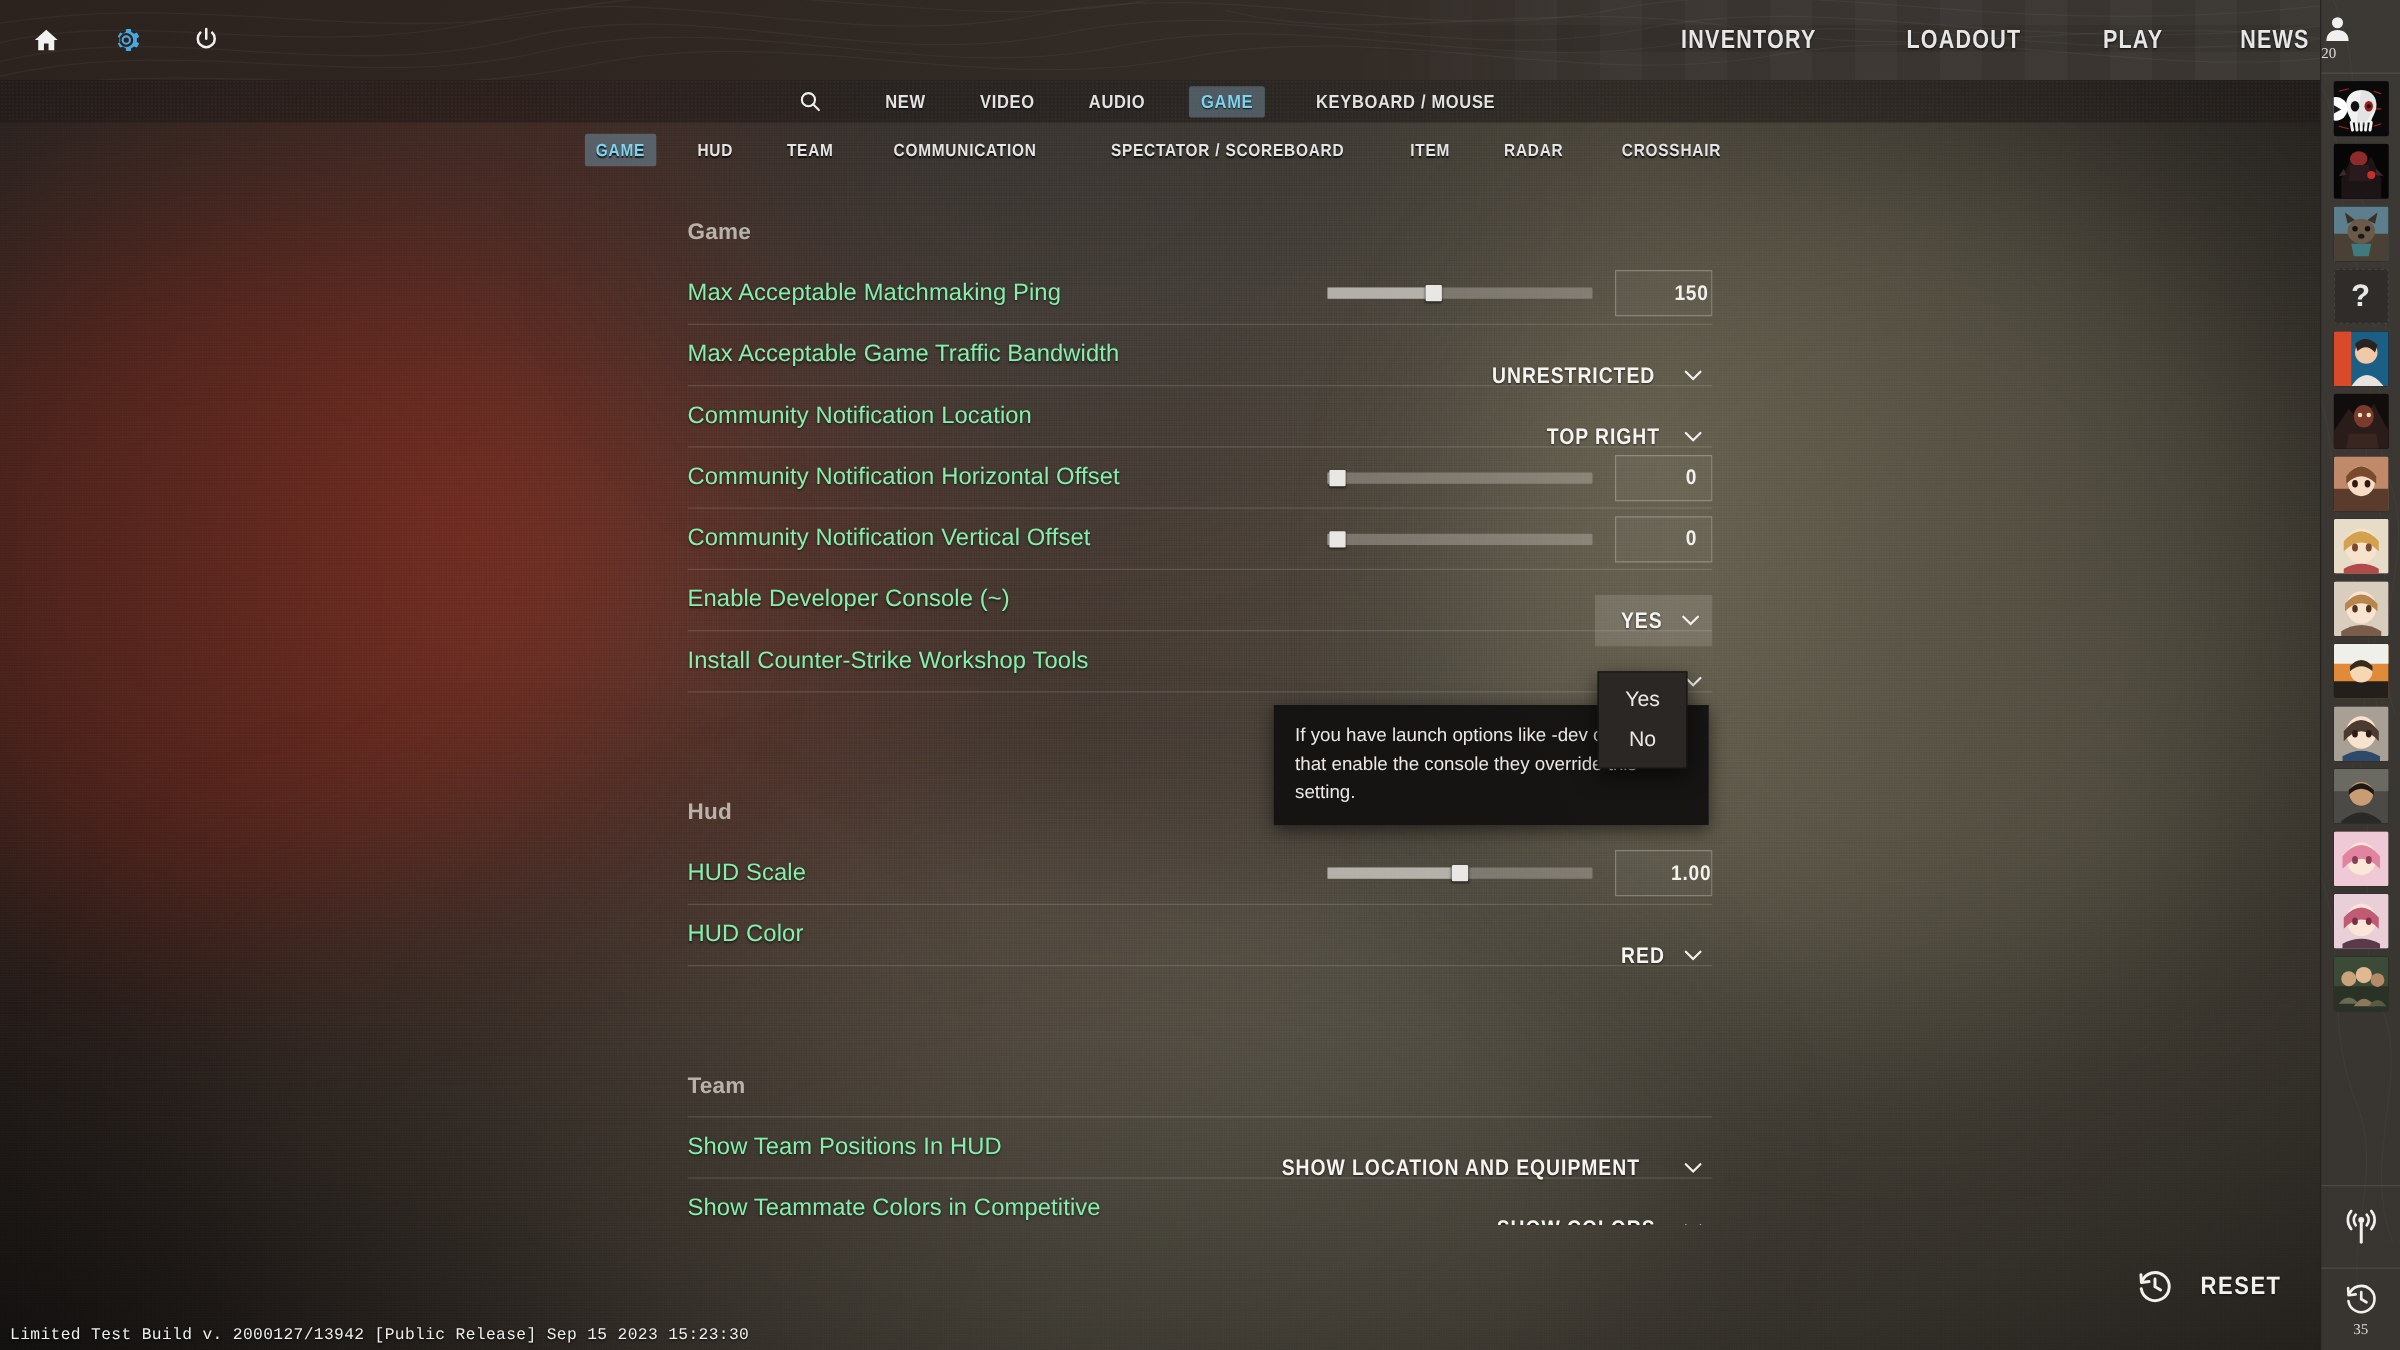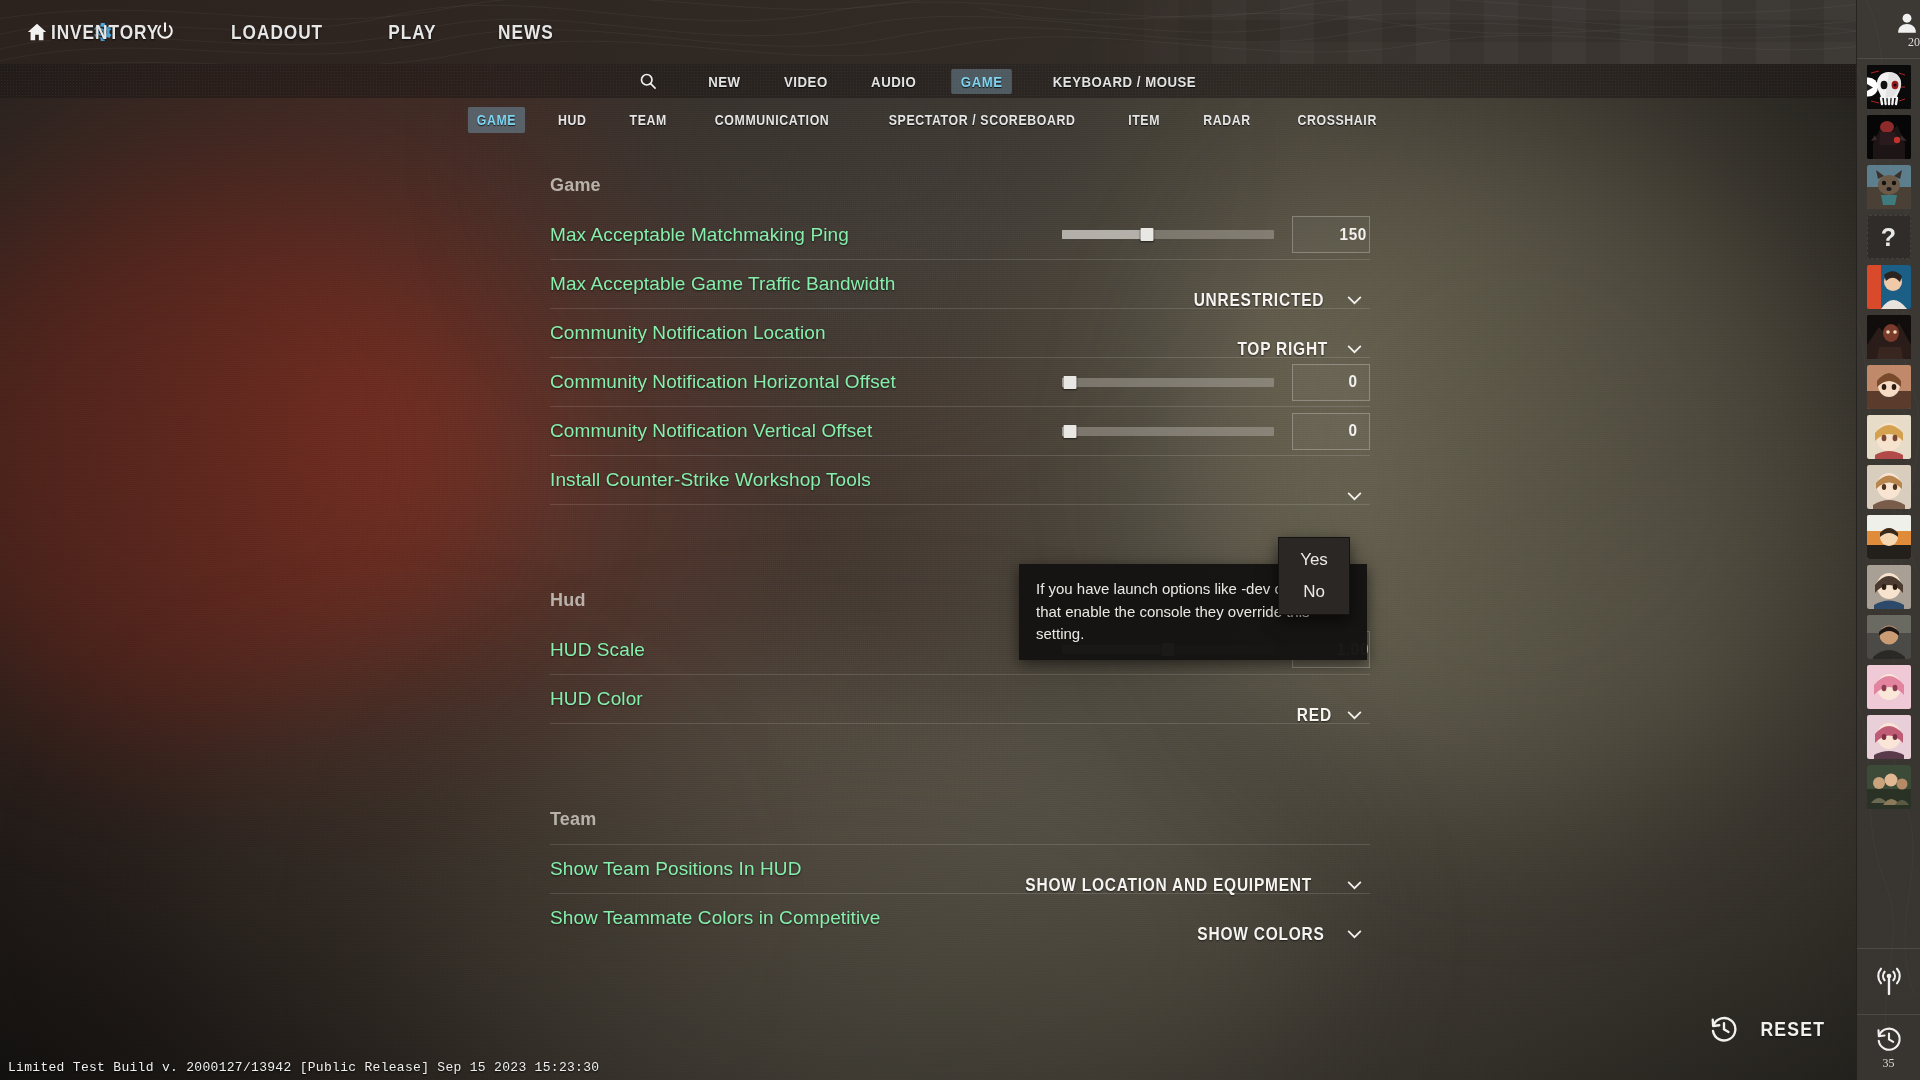--- a/index.html
+++ b/index.html
@@ -75,21 +75,21 @@
   }
   .icon-btn {
     width: 34px; height: 34px;
     display: flex; align-items: center; justify-content: center;
     cursor: pointer;
   }
   .icon-btn svg { display: block; }
 
   .topnav {
     position: absolute; left: 0; right: 0; top: 0; height: 64px;
-    display: flex; align-items: center; justify-content: flex-start;
+    display: flex; align-items: center; justify-content: flex-end;
     gap: 46px;
     z-index: 3;
     margin-left: 37px;
   }
   .topnav-item {
     color: #e6e6e6;
     font-size: 21px;
     letter-spacing: 1.2px;
     font-weight: 700;
     text-transform: uppercase;
@@ -107,21 +107,21 @@
     width: 64px; height: 1080px;
     background: linear-gradient(180deg, #3c3834 0%, #38342f 100%);
     z-index: 40;
     border-left: 1px solid rgba(0,0,0,0.35);
   }
   .rail .topo { opacity: 0.45; }
   .rail-profile {
     position: relative;
     height: 58px;
     display: flex; flex-direction: column;
-    align-items: flex-end; justify-content: center;
+    align-items: flex-start; justify-content: center;
     gap: 0px;
     cursor: pointer;
     z-index: 2;
   }
   .rail-profile .count {
     color: #ddd; font-size: 12px; line-height: 11px; margin-top: 1px;
     font-family: "Liberation Serif", serif;
   }
   .rail-divider { height: 1px; background: rgba(255,255,255,0.10); position: relative; z-index: 2; }
   .rail-list {
@@ -548,20 +548,29 @@
         <div class="slider-track">
           <div class="slider-fill" style="width:3%"></div>
           <div class="slider-knob" style="left:4%"></div>
         </div>
       </div>
       <div class="num-box">
           <span>0</span>
         </div>
     </div>
 
+    <div class="row">
+      <div class="row-label">Enable Developer Console (~)</div>
+      <div class="ddl open" style="padding:10px 10px 10px 18px;">
+        <span class="val">YES</span>
+        <svg class="chev" viewBox="0 0 16 10">
+            <path d="M1.5 1.5 L8 8 L14.5 1.5" fill="none" stroke="#f2f1ee" stroke-width="2" stroke-linecap="round"></path>
+          </svg>
+      </div>
+    </div>
 
     <div class="row">
       <div class="row-label">Install Counter-Strike Workshop Tools</div>
       <div class="ddl">
         <svg class="chev" viewBox="0 0 16 10">
             <path d="M1.5 1.5 L8 8 L14.5 1.5" fill="none" stroke="#f2f1ee" stroke-width="2" stroke-linecap="round"></path>
           </svg>
       </div>
     </div>
     <div class="row-spacer"></div>

